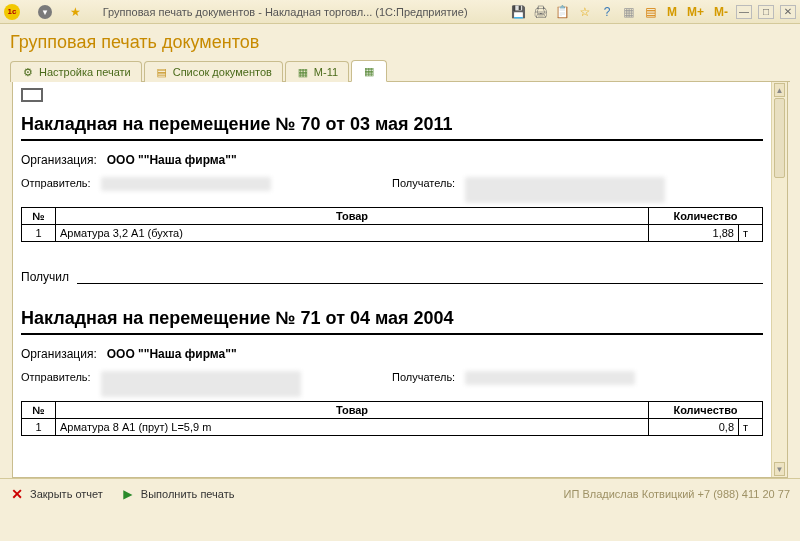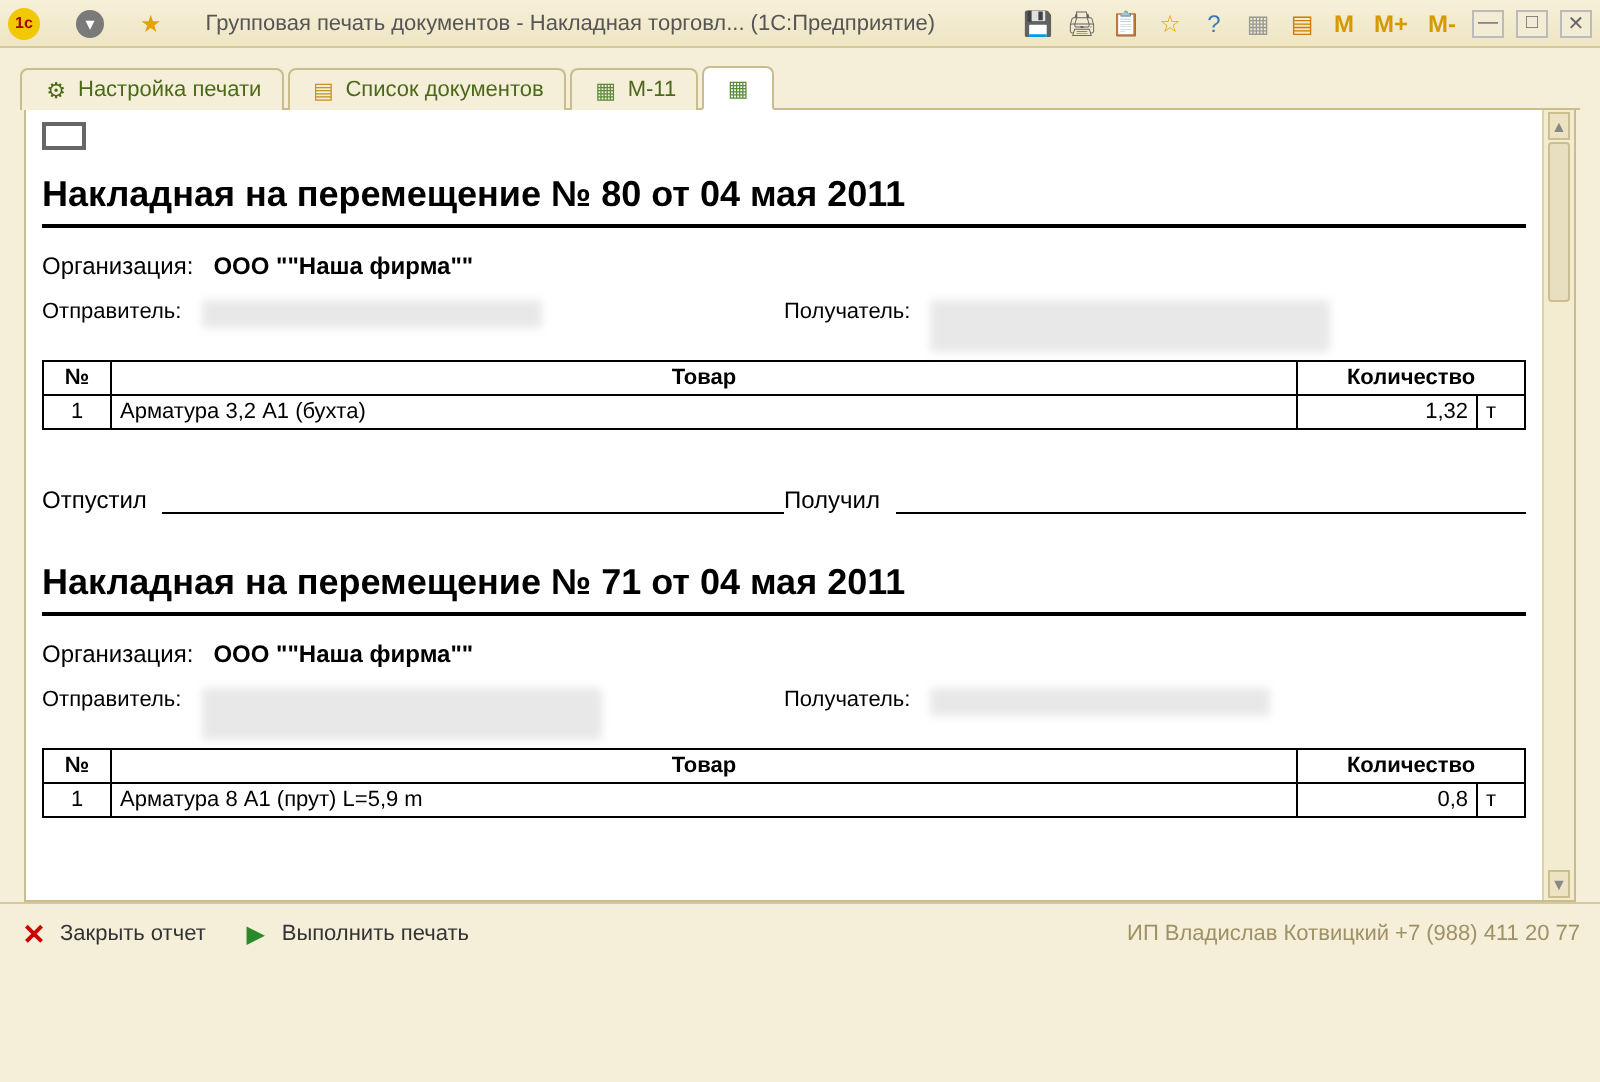--- a/index.html
+++ b/index.html
@@ -162,20 +162,21 @@
     <div class="mem-btn">M</div>
     <div class="mem-btn">M+</div>
     <div class="mem-btn">M-</div>
     <div class="win-btn">—</div>
     <div class="win-btn">□</div>
     <div class="win-btn">✕</div>
   </div>
 </div>
 
 <div class="content-wrap">
+  <div class="main-title">Групповая печать документов</div>
 
   <div class="tabs-row">
     <div class="tab">
       <span class="tab-icon">⚙</span>
       <span>Настройка печати</span>
     </div>
     <div class="tab">
       <span class="tab-icon" style="color:#c7921e">▤</span>
       <span>Список документов</span>
     </div>
@@ -185,21 +186,21 @@
     </div>
     <div class="tab active">
       <span class="tab-icon" style="color:#5a8a3a">▦</span>
     </div>
   </div>
 
   <div class="doc-area">
     <div class="scroll-content">
       <div class="mini-box"></div>
 
-      <div class="doc-title">Накладная на перемещение № 80 от 04 мая 2011</div>
+      <div class="doc-title">Накладная на перемещение № 70 от 03 мая 2011</div>
       <div class="field-row">
         <span class="field-label">Организация:</span>
         <b>ООО ""Наша фирма""</b>
       </div>
       <div class="two-col">
         <div>
           <span class="field-label">Отправитель:</span>
           <span class="blurred"></span>
         </div>
         <div>
@@ -211,38 +212,34 @@
       <table class="goods">
         <tbody>
             <tr>
           <th class="col-num">№</th>
           <th>Товар</th>
           <th class="col-qty" colspan="2">Количество</th>
         </tr>
         <tr>
           <td>1</td>
           <td class="left">Арматура 3,2 А1 (бухта)</td>
-          <td class="right col-qty">1,32</td>
+          <td class="right col-qty">1,88</td>
           <td class="left col-unit">т</td>
         </tr>
       </tbody>
         </table>
 
       <div class="sign-row">
         <div>
-          <span>Отпустил</span>
-          <span class="sign-line"></span>
-        </div>
-        <div>
           <span>Получил</span>
           <span class="sign-line"></span>
         </div>
       </div>
 
-      <div class="doc-title">Накладная на перемещение № 71 от 04 мая 2011</div>
+      <div class="doc-title">Накладная на перемещение № 71 от 04 мая 2004</div>
       <div class="field-row">
         <span class="field-label">Организация:</span>
         <b>ООО ""Наша фирма""</b>
       </div>
       <div class="two-col">
         <div>
           <span class="field-label">Отправитель:</span>
           <span class="blurred wide"></span>
         </div>
         <div>

